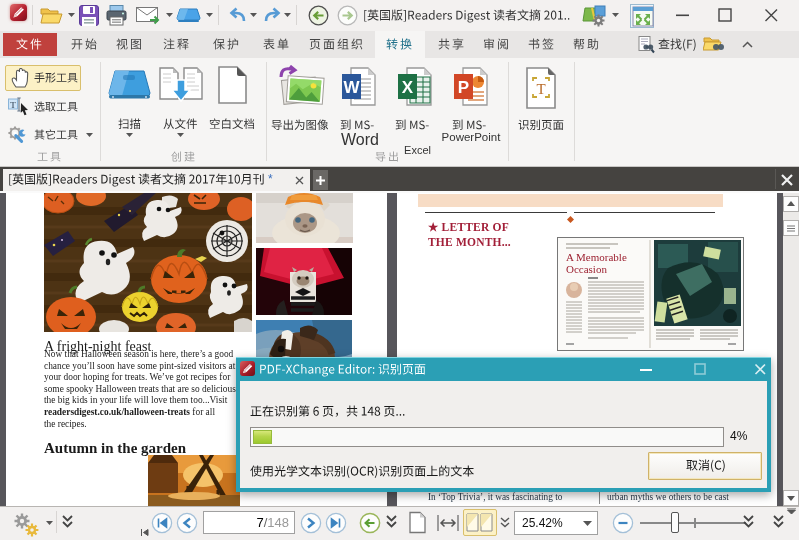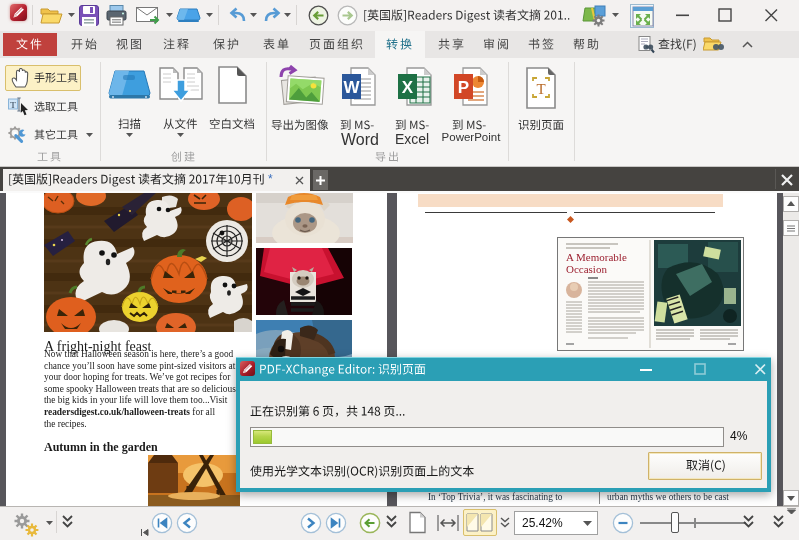--- a/index.html
+++ b/index.html
@@ -347,21 +347,21 @@
         <path d="M13 16 h20 M13 21 h20 M13 26 h20 M13 31 h20 M19 11 v26 M26 11 v26"></path>
       </g>
       <rect x="1" y="8" width="19" height="25" fill="#1e7145"></rect>
       <text x="10.5" y="27" text-anchor="middle" font-size="17" font-weight="bold" fill="#fff" font-family="Liberation Sans">X</text>
     </svg>
 <div class="run" style="left:395px;top:119px">
       <svg width="35" height="12" viewBox="0 0 35 12" style="position:absolute;left:0;top:0;overflow:visible">
         <path d="M7.4 1.4V8.4H8.2V1.4ZM9.6 0.6V9.7C9.6 9.9 9.6 9.9 9.4 9.9C9.2 10 8.6 10 7.9 9.9C8 10.2 8.2 10.6 8.2 10.8C9.1 10.8 9.7 10.8 10 10.6C10.4 10.5 10.5 10.2 10.5 9.7V0.6ZM0.7 9.6 0.9 10.5C2.4 10.2 4.6 9.8 6.7 9.3L6.6 8.6L4.2 9V7.2H6.5V6.5H4.2V5.2H3.4V6.5H1.1V7.2H3.4V9.2ZM1.4 5.1C1.6 4.9 2.1 4.9 5.7 4.6C5.8 4.8 6 5.1 6.1 5.3L6.7 4.8C6.4 4.2 5.6 3.1 5 2.4L4.4 2.7C4.6 3.1 4.9 3.5 5.2 3.9L2.3 4.1C2.7 3.5 3.2 2.7 3.6 2H6.7V1.2H0.8V2H2.6C2.3 2.8 1.8 3.5 1.6 3.7C1.4 4 1.3 4.2 1.1 4.3C1.2 4.5 1.3 4.9 1.4 5.1Z M15.2 10.1H16.2V5.5C16.2 4.7 16.1 3.7 16.1 3H16.1L16.8 4.9L18.4 9.3H19.1L20.7 4.9L21.4 3H21.4C21.3 3.7 21.3 4.7 21.3 5.5V10.1H22.3V1.7H21L19.4 6.2C19.2 6.8 19 7.4 18.8 8H18.7C18.5 7.4 18.3 6.8 18.1 6.2L16.5 1.7H15.2Z M26.9 10.3C28.7 10.3 29.8 9.2 29.8 7.9C29.8 6.6 29 6 28 5.6L26.8 5.1C26.2 4.8 25.4 4.5 25.4 3.7C25.4 2.9 26.1 2.5 27 2.5C27.8 2.5 28.4 2.8 28.9 3.3L29.5 2.6C28.9 2 28 1.5 27 1.5C25.5 1.5 24.4 2.5 24.4 3.8C24.4 5 25.3 5.6 26.1 5.9L27.3 6.5C28.1 6.8 28.7 7.1 28.7 8C28.7 8.8 28 9.3 26.9 9.3C26 9.3 25.2 8.9 24.6 8.3L24 9C24.7 9.8 25.7 10.3 26.9 10.3Z M30.8 7.3H33.7V6.5H30.8Z" fill="#333333"></path>
       </svg>
     </div>
-<div class="abs" style="left:395px;top:131px;width:36px;text-align:left;font-size:14px;color:#333">Excel</div>
+<div class="abs" style="left:395px;top:144px;width:36px;text-align:right;font-size:11px;color:#333">Excel</div>
 <svg class="abs" style="left:453px;top:66px" width="36" height="41" viewBox="0 0 36 41">
       <path d="M10 2 h17 l7 7 v30 h-24 z" fill="#fff" stroke="#999" stroke-width="1.3"></path>
       <path d="M27 2 l7 7 h-7 z" fill="#ccc"></path>
       <circle cx="25" cy="16" r="6" fill="#ed8733"></circle>
       <path d="M25 16 L25 10 A6 6 0 0 1 31 16 Z" fill="#c55a11"></path>
       <path d="M15 26 h16 M15 30 h16 M15 34 h16" stroke="#e2a67c" stroke-width="2"></path>
       <rect x="1" y="8" width="19" height="25" fill="#d24726"></rect>
       <text x="10.5" y="27" text-anchor="middle" font-size="17" font-weight="bold" fill="#fff" font-family="Liberation Sans">P</text>
     </svg>
 <div class="run" style="left:452px;top:119px">
@@ -498,21 +498,21 @@
   <g transform="translate(132 134)">
    <ellipse cx="0" cy="0" rx="20" ry="14" fill="#e06428"></ellipse>
    <path d="M-9 -4 l7 5 h-9z M9 -4 l-7 5 h9z" fill="#3a2408"></path>
   </g>
   <ellipse cx="70" cy="136" rx="15" ry="9" fill="#e8e5e0"></ellipse>
   <path d="M190 128 q10 -6 18 0 l0 11 h-18z" fill="#d8d4ce"></path>
  </svg>
 
  <div class="serif abs" style="left:44px;top:146px;font-size:14px;font-weight:normal;color:#1a1a1a">A fright-night feast</div>
  <div class="serif abs" style="left:44px;top:156px;width:208px;font-size:9.4px;line-height:11.6px;color:#1c1c1c;white-space:nowrap;overflow:hidden">Now that Halloween season is here, there’s a good<br>chance you’ll soon have some pint-sized visitors at<br>your door hoping for treats. We’ve got recipes for<br>some spooky Halloween treats that are so delicious<br>the big kids in your life will love them too...Visit<br><b>readersdigest.co.uk/halloween-treats</b> for all<br>the recipes.</div>
- <div class="serif abs" style="left:44px;top:247px;font-size:12px;font-weight:bold;color:#1a1a1a">Autumn in the garden</div>
+ <div class="serif abs" style="left:44px;top:247px;font-size:15px;font-weight:bold;color:#1a1a1a">Autumn in the garden</div>
 
  <svg class="abs" style="left:148px;top:262px" width="92" height="51" viewBox="0 0 92 51">
   <rect width="92" height="51" fill="#c8731e"></rect>
   <rect width="92" height="18" fill="#e89a3c"></rect>
   <ellipse cx="55" cy="20" rx="20" ry="12" fill="#f5c36a"></ellipse>
   <path d="M0 8 h30 v30 h-30z" fill="#6e3c12"></path>
   <path d="M0 8 l30 0 -6 -8 h-18z" fill="#4e2a0c"></path>
   <path d="M30 46 L62 0 l4 0 L36 51z" fill="#3a2208"></path>
   <path d="M84 51 L55 0 l-4 0 L78 51z" fill="#3a2208"></path>
   <path d="M40 51 v-20 M70 51 v-16" stroke="#3a2208" stroke-width="3"></path>
@@ -565,20 +565,21 @@
   <circle cx="30" cy="39" r="2" fill="#1a1410"></circle>
   <path d="M56 16 q16 4 20 18" stroke="#4e3420" stroke-width="7" fill="none"></path>
   <path d="M44 8 q10 -6 18 2 l-4 10 -14 -4z" fill="#3a281a"></path>
  </svg>
 
 <div class="abs" style="left:418px;top:1px;width:305px;height:13px;background:#f7dcc5"></div>
 <div class="abs" style="left:425px;top:19px;width:290px;height:1px;background:#3a3a3a"></div>
 <div class="abs" style="left:567px;top:16px;width:7px;height:7px;background:#fff"><svg width="7" height="7">
           <path d="M3.5 0 L7 3.5 L3.5 7 L0 3.5z" fill="#c8571e"></path>
         </svg></div>
+<div class="serif abs" style="left:428px;top:27px;font-size:11.5px;font-weight:bold;color:#a21f38;letter-spacing:.2px;line-height:14.5px">★ LETTER OF<br>THE MONTH...</div>
 
 <div class="abs" style="left:557px;top:44px;width:187px;height:114px;background:#fff;border:1px solid #777">
  <svg width="185" height="112" viewBox="0 0 185 112">
   <rect width="185" height="112" fill="#fbfaf8"></rect>
   <path d="M8 6 h52 M8 10 h44" stroke="#b8b4ac" stroke-width="1.6"></path>
   <text x="8" y="23" font-family="Liberation Serif" font-size="11" fill="#9c2030">A Memorable</text>
   <text x="8" y="35" font-family="Liberation Serif" font-size="11" fill="#9c2030">Occasion</text>
   <circle cx="16" cy="52" r="8" fill="#d8b49c"></circle>
   <circle cx="16" cy="49" r="4" fill="#e8cdb4"></circle>
   <g stroke="#aaa69e" stroke-width="1">
@@ -647,20 +648,21 @@
       <path d="M1.5 1 v7 M8 1.5 L3.5 4.5 L8 7.5z" fill="#555" stroke="#555" stroke-width="1"></path>
     </svg>
 <svg class="abs" style="left:151px;top:512px" width="22" height="22">
       <circle cx="11" cy="11" r="9.6" fill="#fdfdfd" stroke="#a4c0d8" stroke-width="1.3"></circle>
       <path d="M7.5 6.5 v9 M15.5 6.8 L10 11 l5.5 4.2z" fill="#3c84c0" stroke="#3c84c0" stroke-width="1.6"></path>
     </svg>
 <svg class="abs" style="left:176px;top:512px" width="22" height="22">
       <circle cx="11" cy="11" r="9.6" fill="#fdfdfd" stroke="#a4c0d8" stroke-width="1.3"></circle>
       <path d="M14 6.5 L8.5 11 L14 15.5" fill="none" stroke="#3c84c0" stroke-width="2.4"></path>
     </svg>
+<div class="abs" style="left:203px;top:511px;width:92px;height:23px;background:#fff;border:1px solid #a0a0a0;font-size:13px;text-align:right;line-height:21px;padding-right:5px"><span style="color:#000">7</span><span style="color:#666">/</span><span style="color:#999">148</span></div>
 <svg class="abs" style="left:300px;top:512px" width="22" height="22">
       <circle cx="11" cy="11" r="9.6" fill="#fdfdfd" stroke="#a4c0d8" stroke-width="1.3"></circle>
       <path d="M8 6.5 L13.5 11 L8 15.5" fill="none" stroke="#3c84c0" stroke-width="2.4"></path>
     </svg>
 <svg class="abs" style="left:325px;top:512px" width="22" height="22">
       <circle cx="11" cy="11" r="9.6" fill="#fdfdfd" stroke="#a4c0d8" stroke-width="1.3"></circle>
       <path d="M14.5 6.5 v9 M6.5 6.8 L12 11 l-5.5 4.2z" fill="#3c84c0" stroke="#3c84c0" stroke-width="1.6"></path>
     </svg>
 <svg class="abs" style="left:359px;top:512px" width="22" height="22">
       <circle cx="11" cy="11" r="9.6" fill="#fdfdfd" stroke="#9ab65a" stroke-width="1.5"></circle>

